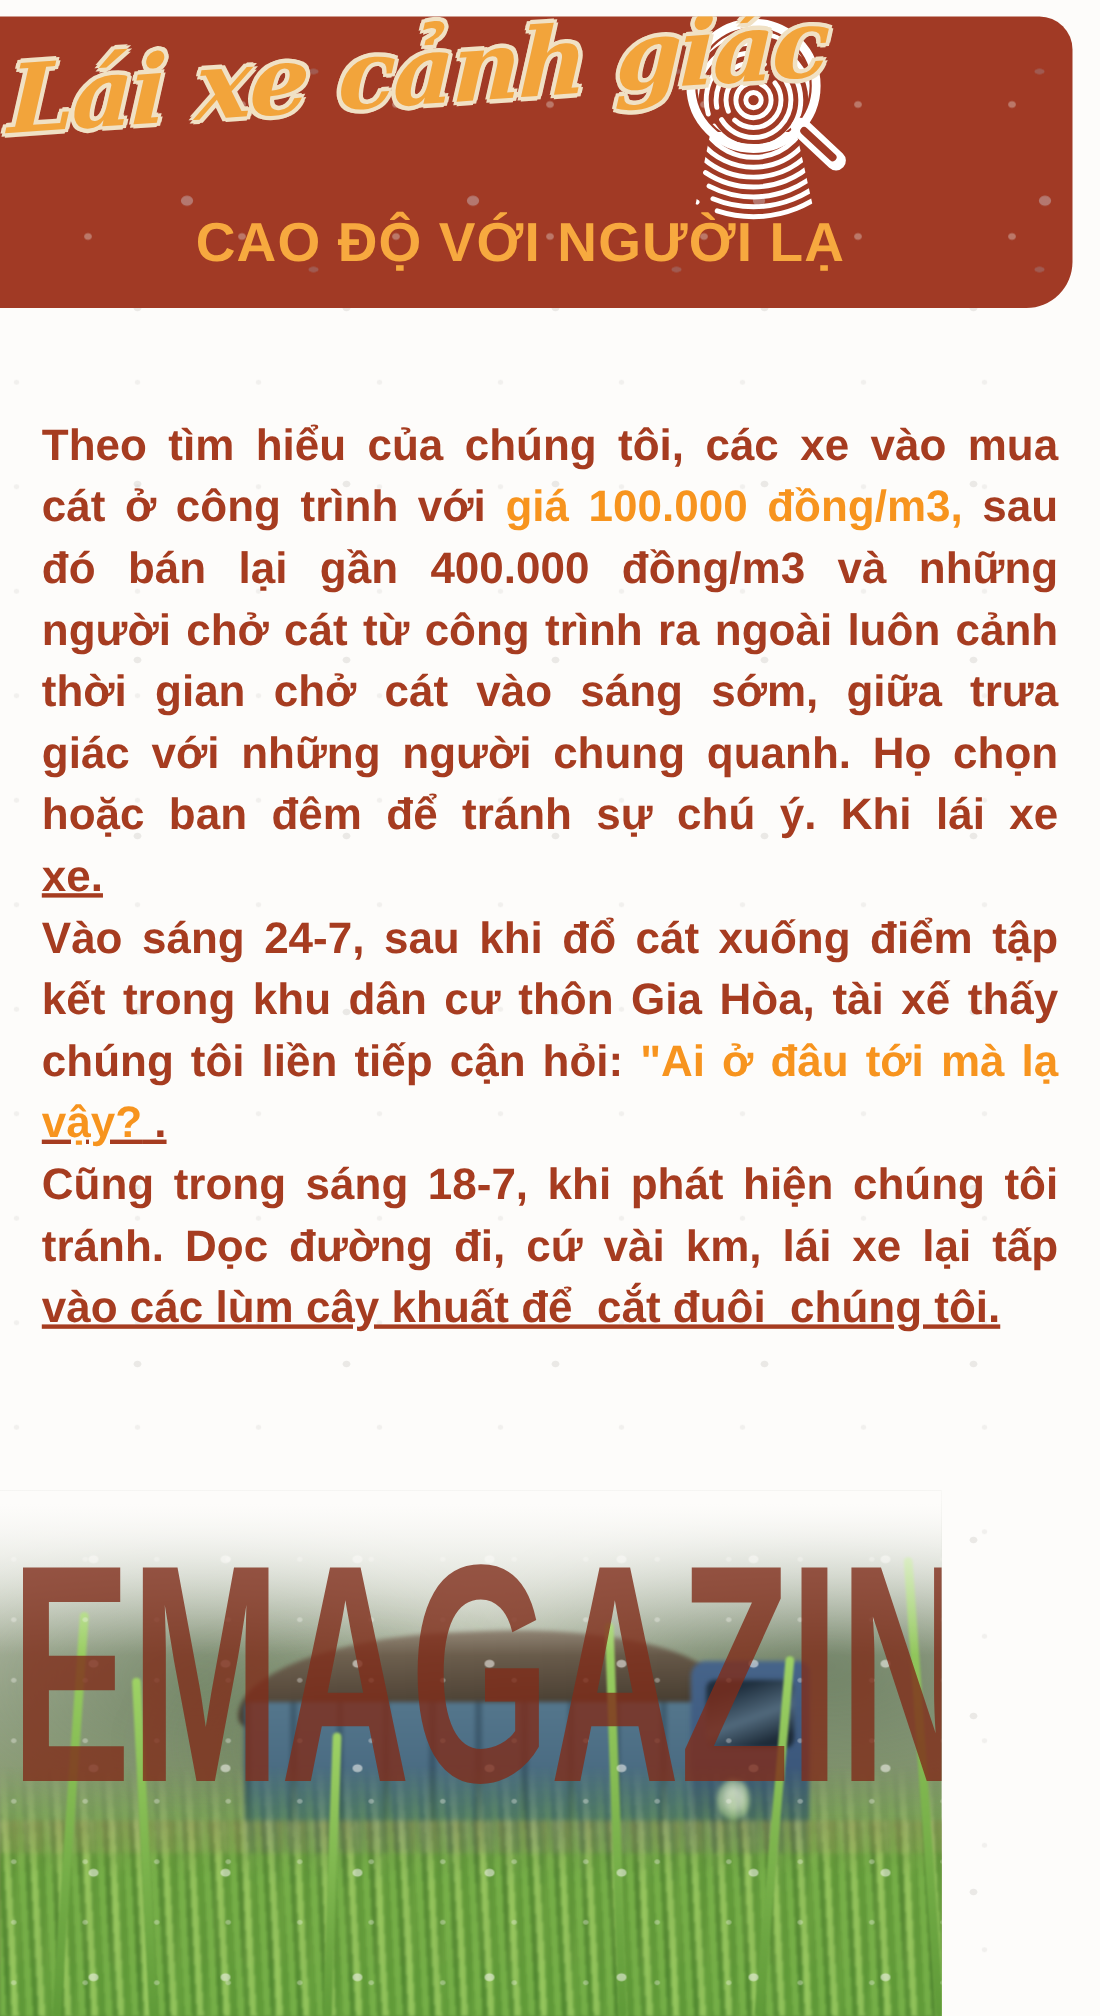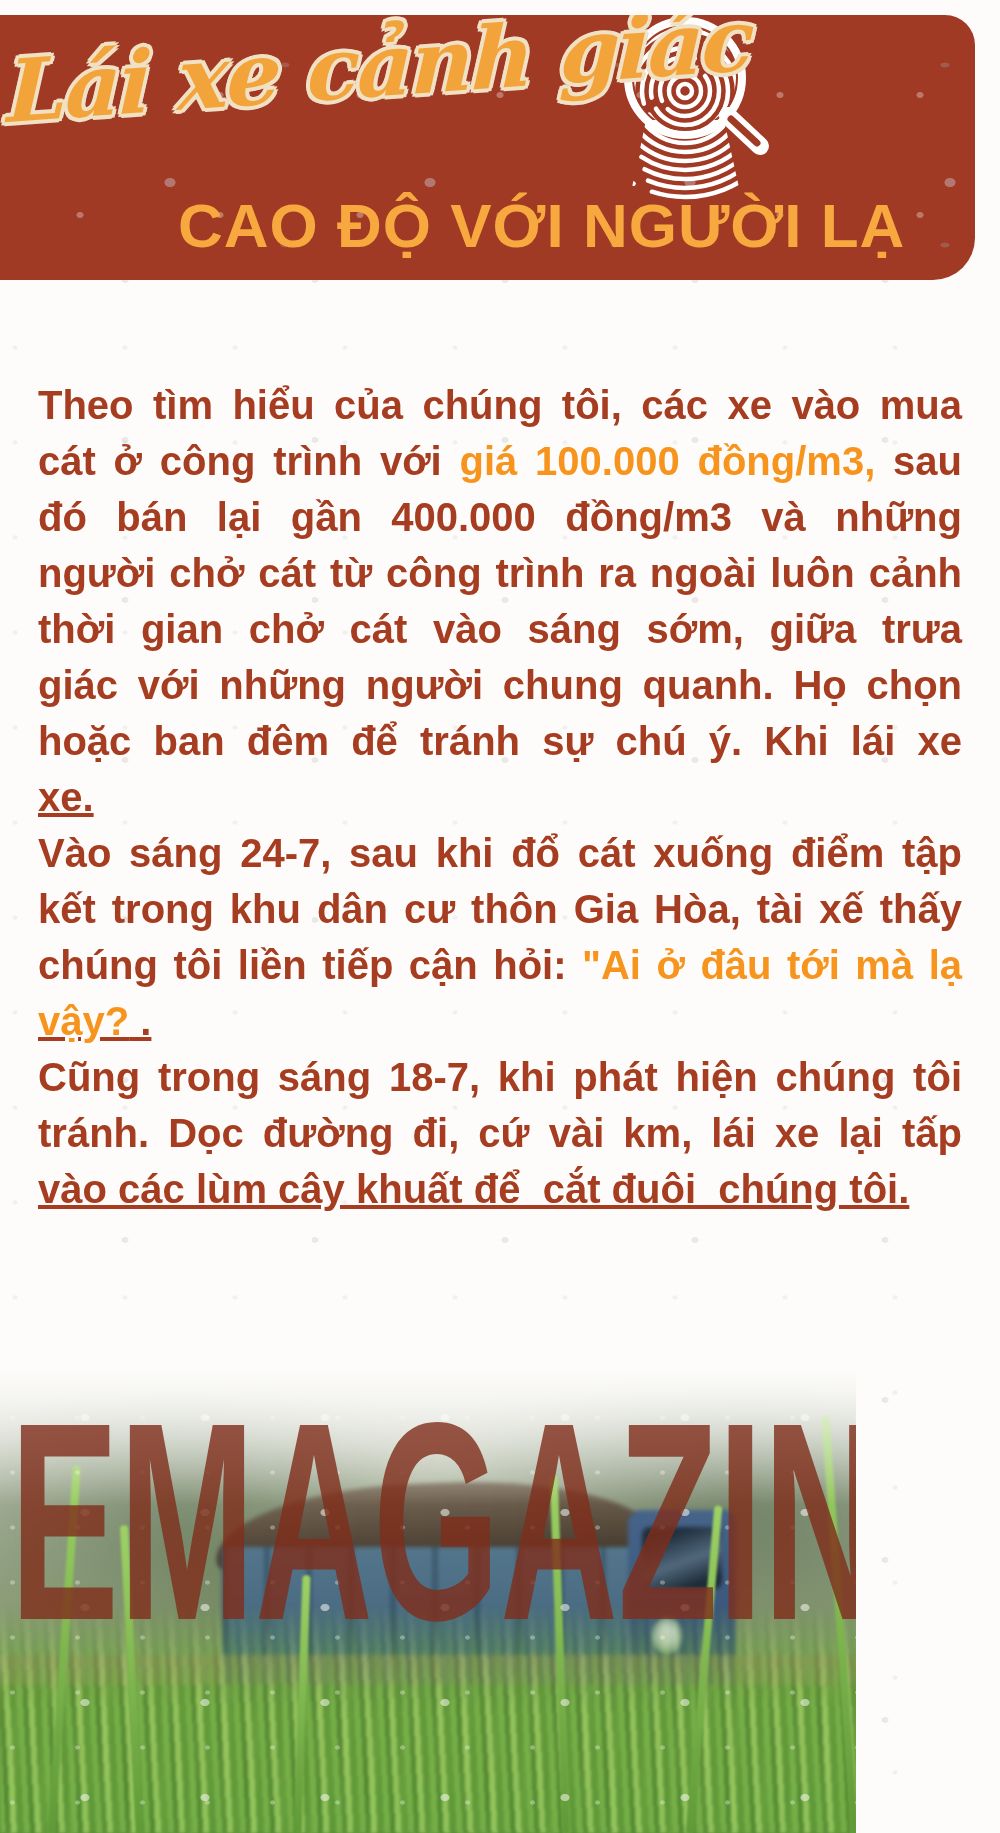--- a/index.html
+++ b/index.html
@@ -47,21 +47,21 @@
       0 4px 0 var(--script-outline,#f0e1c5),
       0 -4px 0 var(--script-outline,#f0e1c5),
       3px 3px 0 var(--script-outline,#f0e1c5),
       -3px 3px 0 var(--script-outline,#f0e1c5),
       3px -3px 0 var(--script-outline,#f0e1c5),
       -3px -3px 0 var(--script-outline,#f0e1c5);
     white-space:nowrap;
   }
   .banner-subtitle{
     position:absolute;left:178px;top:180px;
-    font-size:62px;line-height:1;font-weight:bold;
+    font-size:50px;line-height:1;font-weight:bold;
     letter-spacing:1px;
     color:var(--subtitle-color,#f7a93f);
     white-space:nowrap;
     text-align:right;
   }
   .magnifier{position:absolute;left:588px;top:0;}
 
   
   .article{
     position:absolute;left:38px;top:336px;width:924px;

